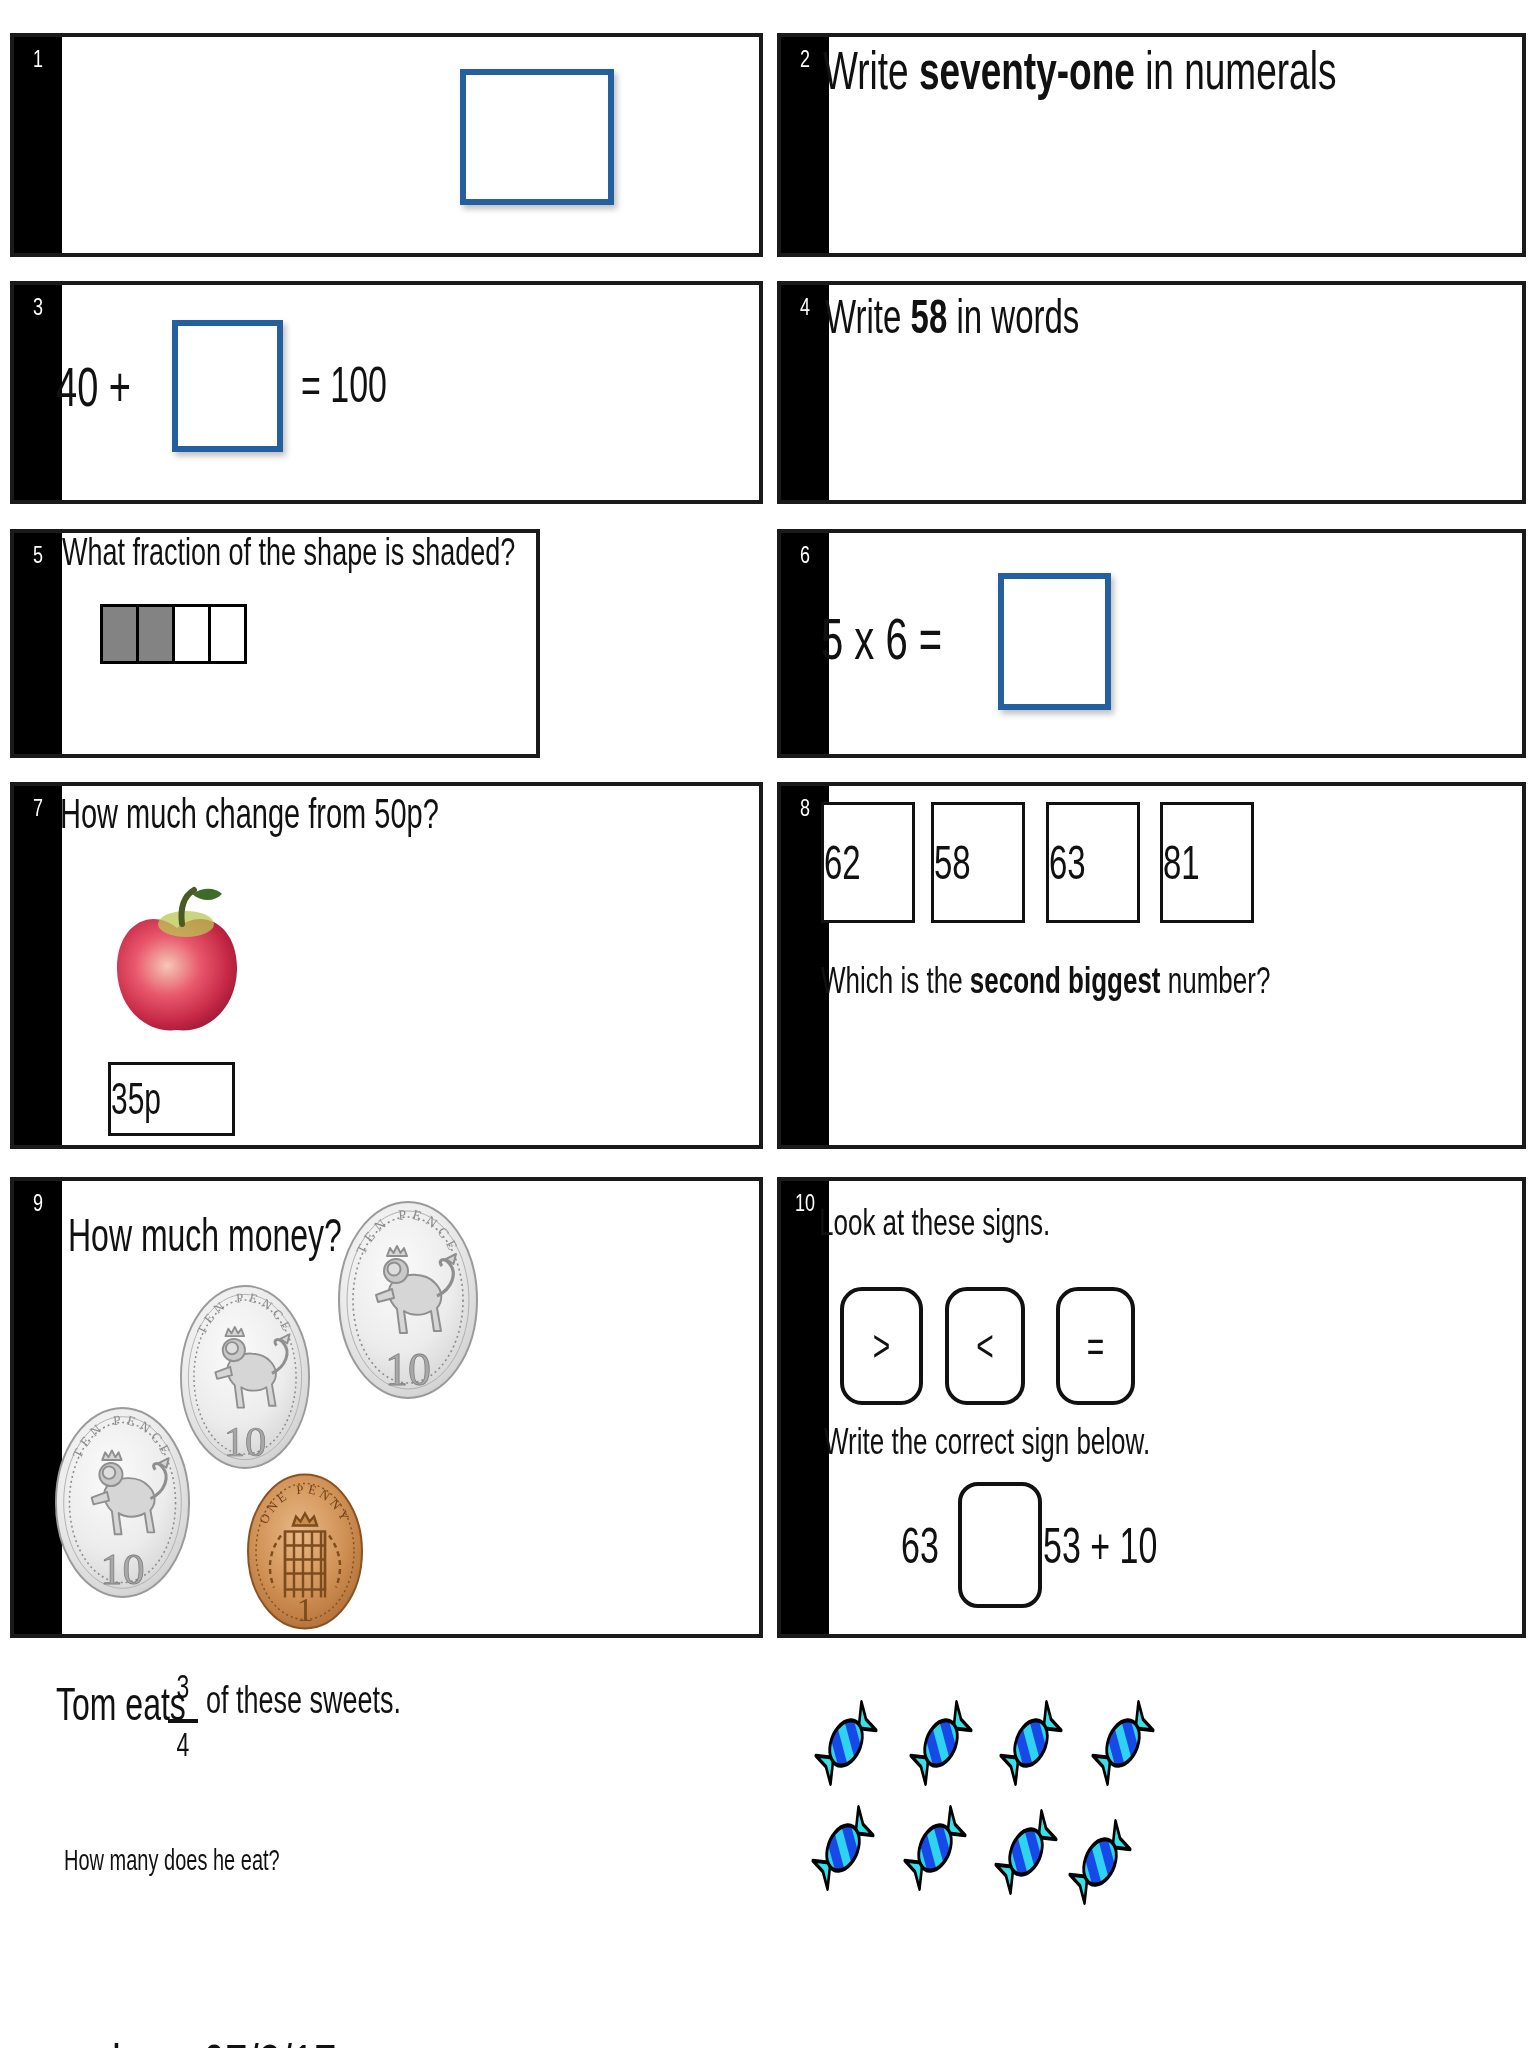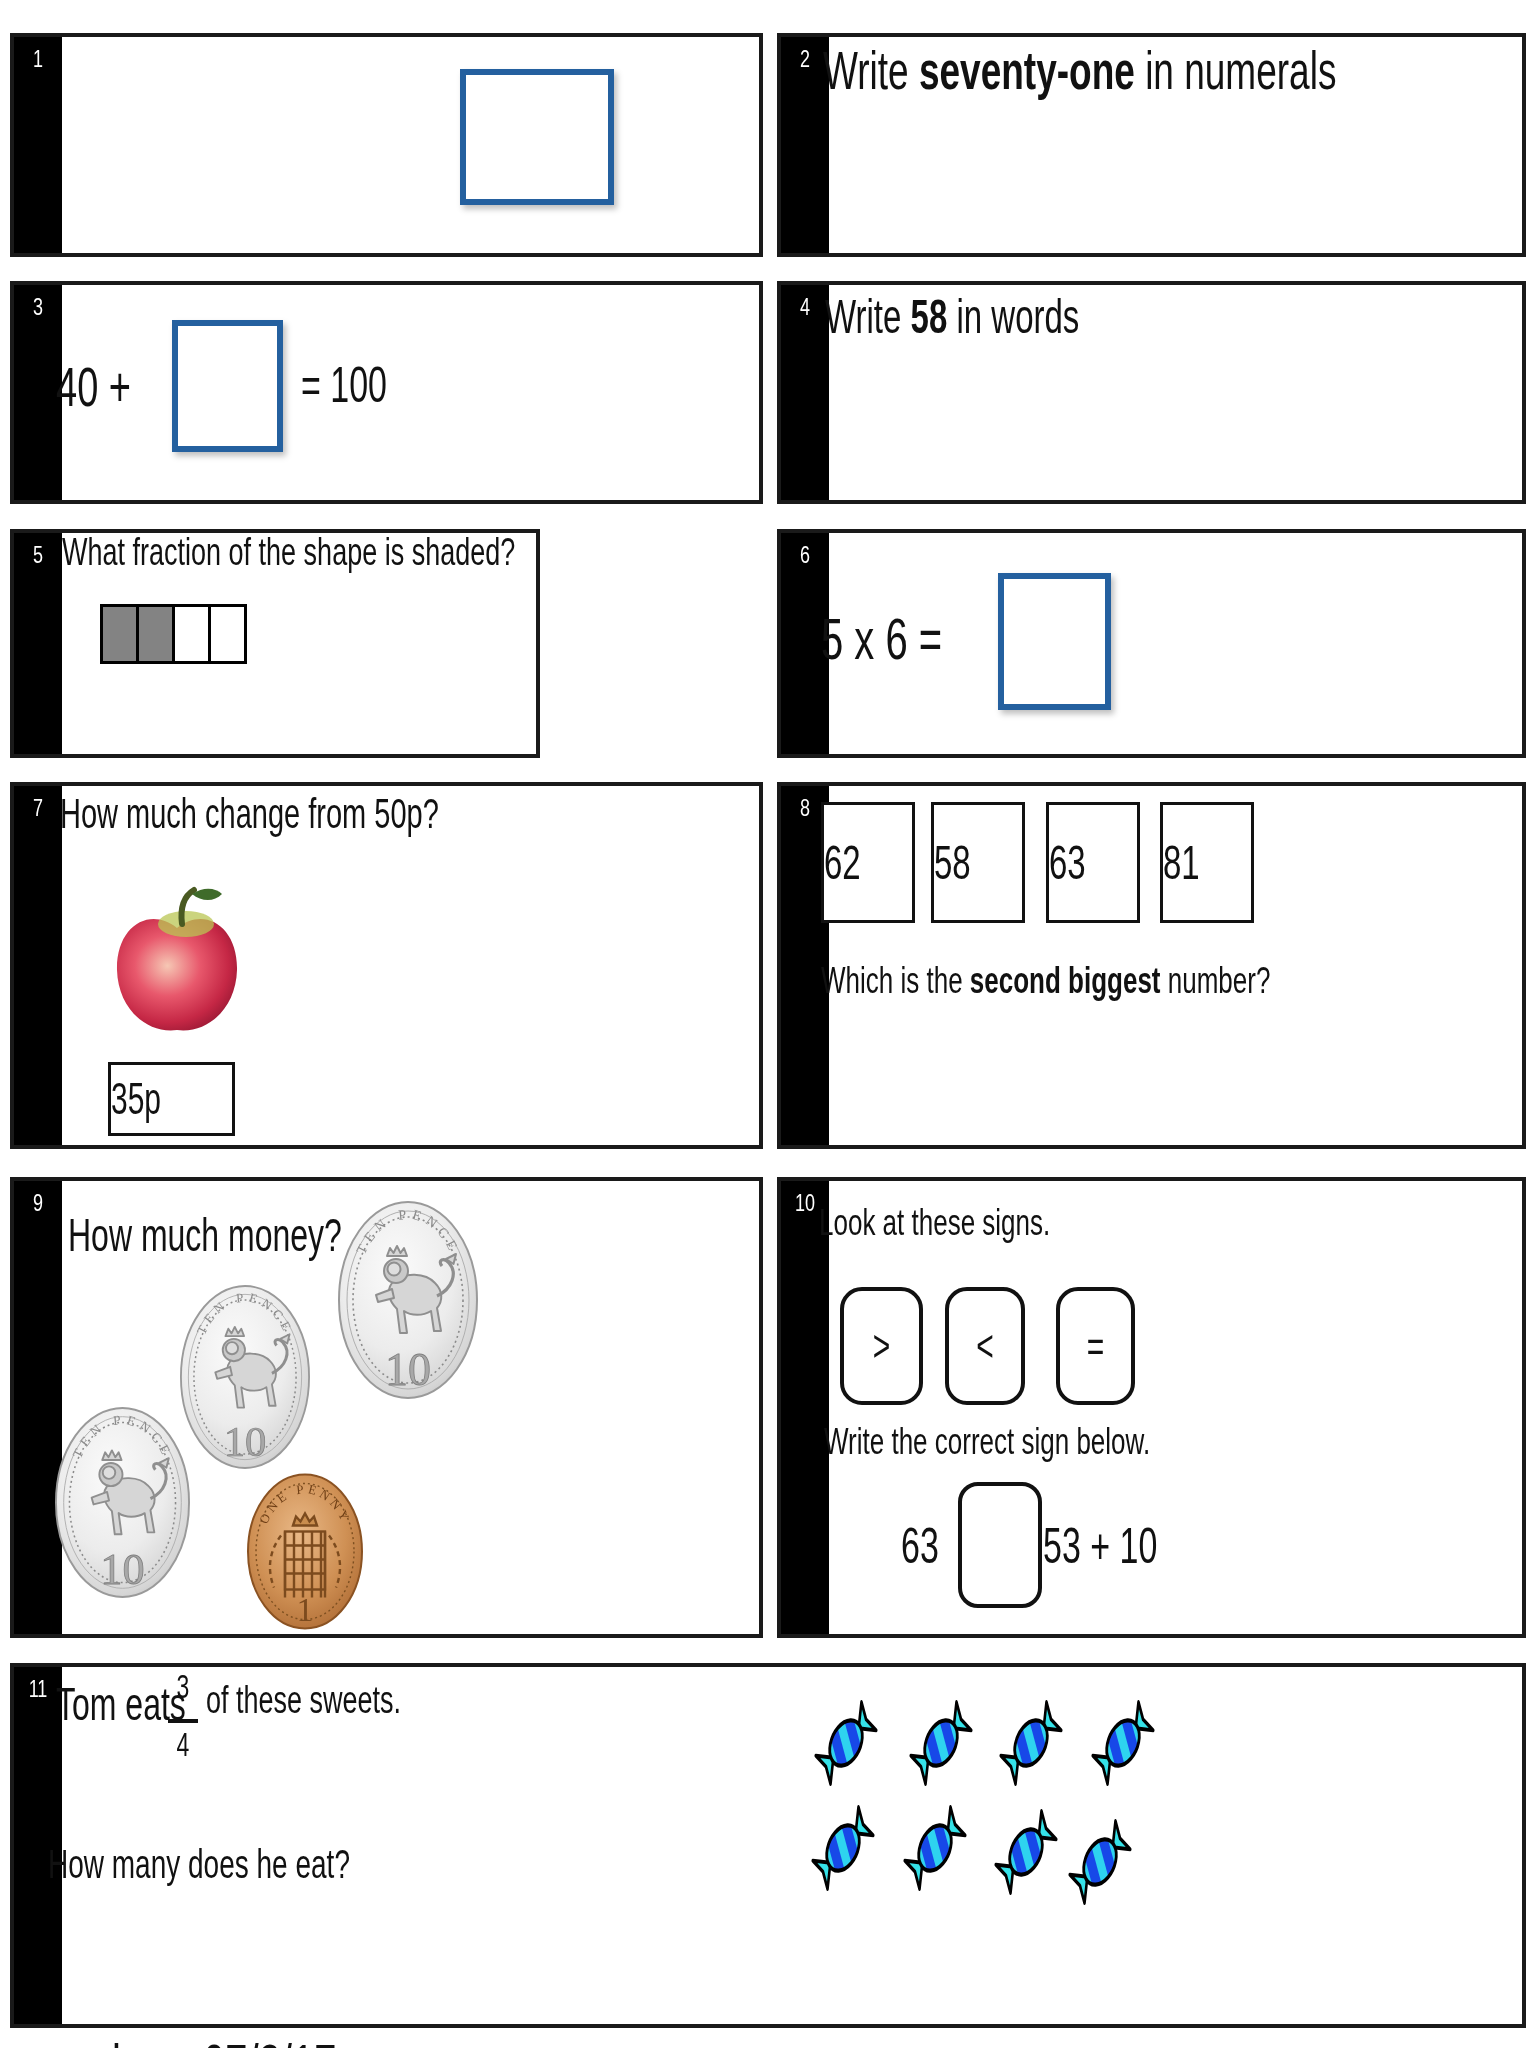--- a/index.html
+++ b/index.html
@@ -265,39 +265,34 @@
     <span class="st">Write the correct sign below.</span>
   </div>
   <div class="txt" style="left:901px;top:1521px;font-size:34px">
     <span class="st">63</span>
   </div>
   <div class="rbox" style="left:958px;top:1482px;width:84px;height:126px;border-radius:20px"></div>
   <div class="txt" style="left:1043px;top:1521px;font-size:34px">
     <span class="st">53 + 10</span>
   </div>
 
-  <div class="box" style="left:10px;top:1663px;width:1516px;height:365px">
-    <div class="tab">
-      <span class="n">11</span>
-    </div>
-  </div>
   <div class="txt" style="left:56px;top:1681px;font-size:32px">
     <span class="st">Tom eats</span>
   </div>
   <div class="txt" style="left:168px;top:1670px;width:30px;font-size:23px;text-align:center">
     <span class="st" style="transform-origin:center top">3</span>
   </div>
   <div class="fracbar" style="left:168px;top:1719px;width:30px;height:4px"></div>
   <div class="txt" style="left:168px;top:1728px;width:30px;font-size:23px;text-align:center">
     <span class="st" style="transform-origin:center top">4</span>
   </div>
   <div class="txt" style="left:206px;top:1681px;font-size:27px">
     <span class="st">of these sweets.</span>
   </div>
-  <div class="txt" style="left:48px;top:1845px;font-size:28px">
+  <div class="txt" style="left:64px;top:1845px;font-size:20px">
     <span class="st">How many does he eat?</span>
   </div>
 
   <svg class="sweet" style="left:814px;top:1721px" viewBox="0 0 64 44">
       <use href="#sweet-shape"></use>
     </svg>
   <svg class="sweet" style="left:909px;top:1721px" viewBox="0 0 64 44">
       <use href="#sweet-shape"></use>
     </svg>
   <svg class="sweet" style="left:999px;top:1721px" viewBox="0 0 64 44">

